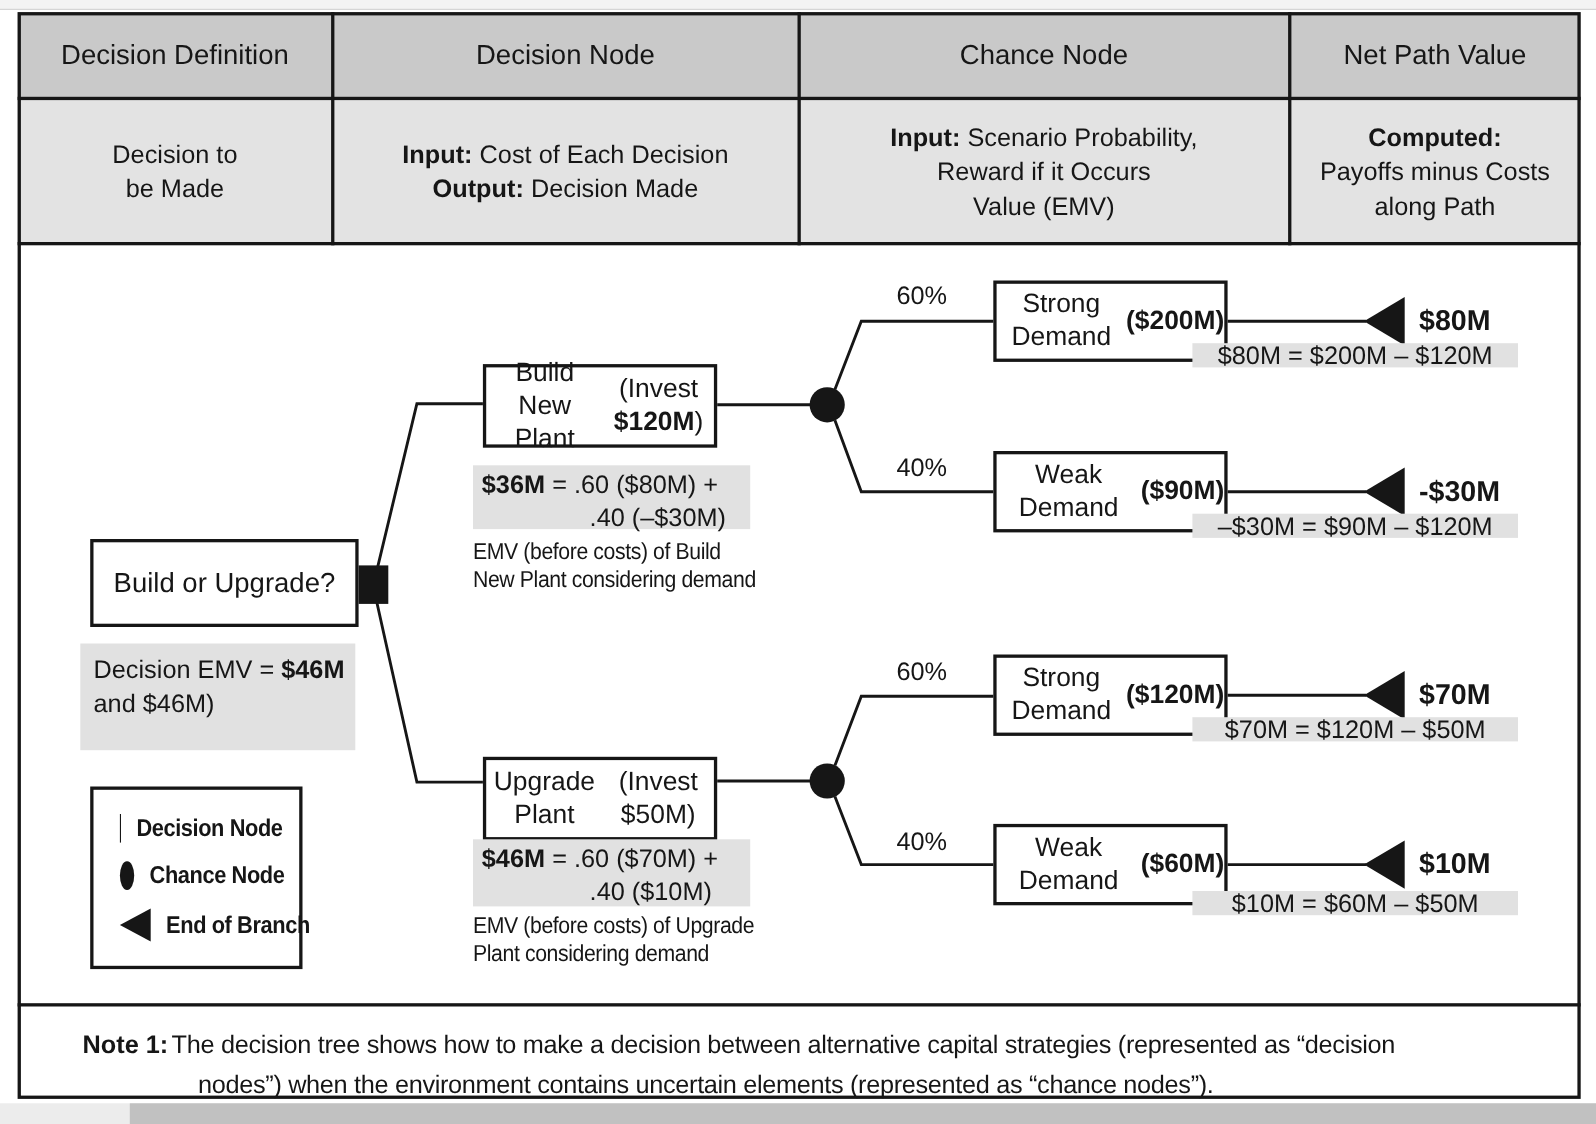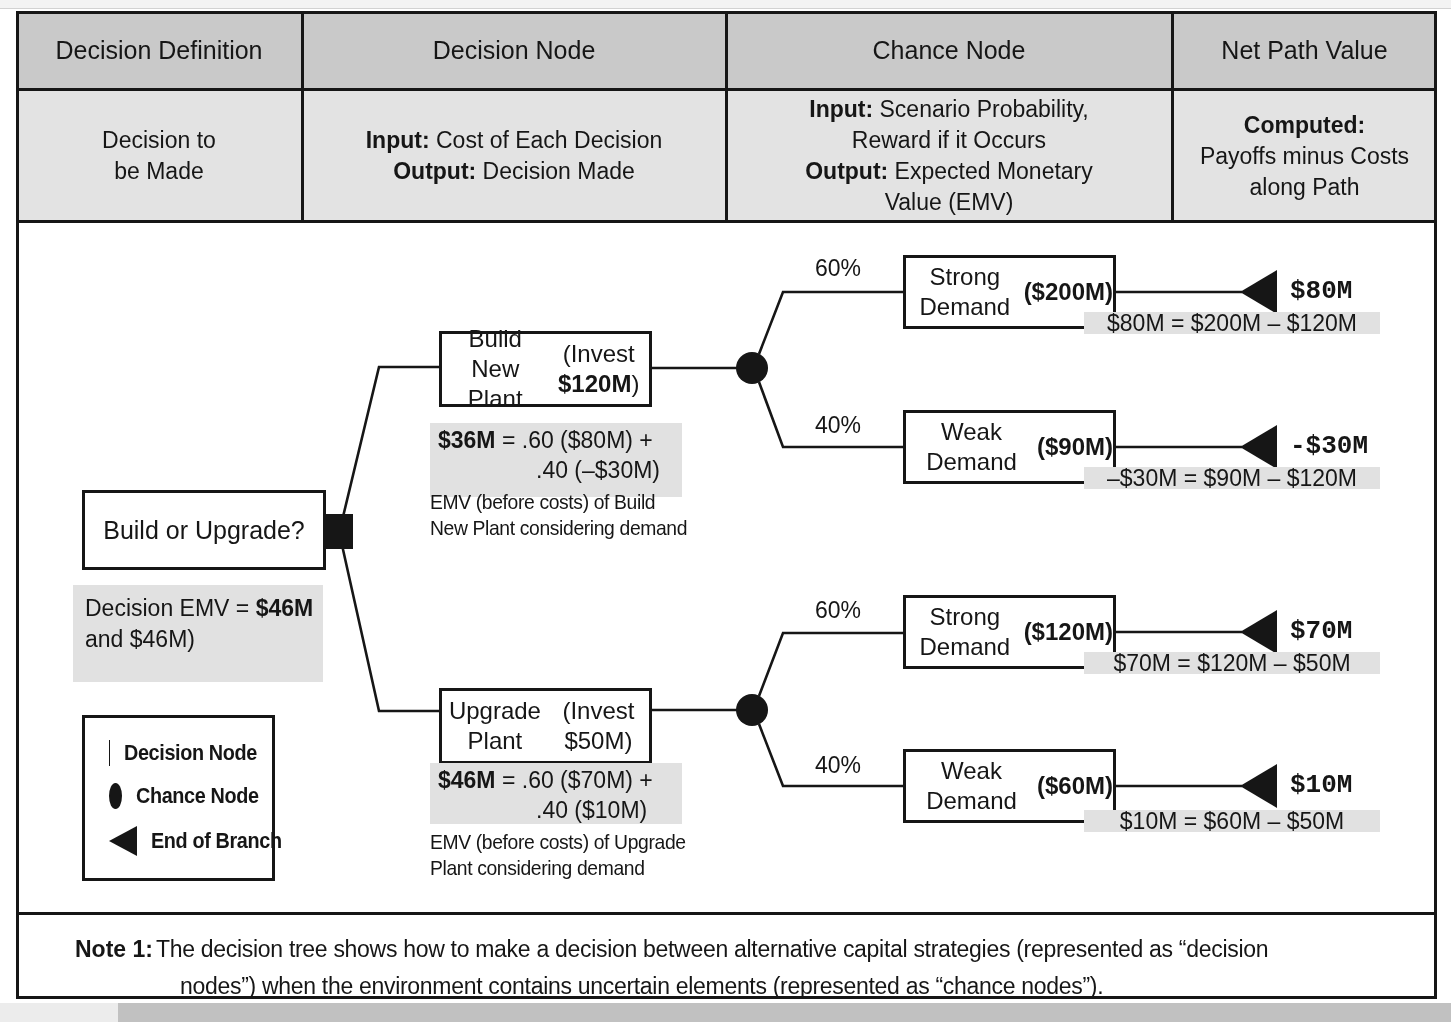--- a/index.html
+++ b/index.html
@@ -20,21 +20,21 @@
   .rule-v{position:absolute;top:11px;width:3px;height:212px;background:var(--ink);}
   .outer{position:absolute;left:16px;top:11px;width:1421px;height:988px;border:3px solid var(--ink);box-sizing:border-box;pointer-events:none;}
   .hcell{position:absolute;top:11px;height:79px;display:flex;align-items:center;justify-content:center;font-size:25px;}
   .dcell{position:absolute;top:91px;height:130px;display:flex;flex-direction:column;align-items:center;justify-content:center;font-size:23px;line-height:31px;text-align:center;}
   
   .node-box{position:absolute;background:#fff;border:3px solid var(--ink);box-sizing:border-box;
     display:flex;flex-direction:row;align-items:center;justify-content:center;text-align:center;
     font-size:24px;line-height:30px;}
   .gray-note{position:absolute;background:var(--highlight);box-sizing:border-box;font-size:23px;line-height:30px;}
   .prob{position:absolute;width:72px;text-align:center;font-size:23px;}
-  .pval{position:absolute;left:1290px;font-size:26px;font-weight:bold;font-family:Liberation Mono, monospace;}
+  .pval{position:absolute;left:1290px;font-size:26px;font-weight:bold;}
   .pform{position:absolute;left:1084px;width:296px;height:22px;background:var(--highlight);
     display:flex;align-items:center;justify-content:center;font-size:23px;}
   .cond{letter-spacing:-0.4px;transform:scaleX(0.92);transform-origin:0 50%;}
   .cap{position:absolute;left:430px;font-size:21px;line-height:26px;font-weight:normal;}
   
   .legend{position:absolute;left:82px;top:715px;width:193px;height:166px;border:3px solid var(--ink);
     box-sizing:border-box;background:#fff;display:flex;flex-direction:column;justify-content:center;gap:17px;padding-left:24px;}
   .lrow{display:flex;align-items:center;gap:14px;}
   .lsq{width:26px;height:26px;background:var(--ink);}
   .lci{width:26px;height:26px;border-radius:50%;background:var(--ink);}
@@ -76,21 +76,20 @@
   <div><span>Decision to</span></div>
   <div><span>be Made</span></div>
 </div>
 <div class="dcell" style="left:302px;width:424px">
   <div><span class="b">Input:</span><span> Cost of Each Decision</span></div>
   <div><span class="b">Output:</span><span> Decision Made</span></div>
 </div>
 <div class="dcell" style="left:726px;width:446px">
   <div><span class="b">Input:</span><span> Scenario Probability,</span></div>
   <div><span>Reward if it Occurs</span></div>
-  <div><span class="b">Output:</span><span> Expected Monetary</span></div>
   <div><span>Value (EMV)</span></div>
 </div>
 <div class="dcell" style="left:1172px;width:265px">
   <div><span class="b">Computed:</span></div>
   <div><span>Payoffs minus Costs</span></div>
   <div><span>along Path</span></div>
 </div>
 
 <svg width="1451" height="1022">
   <line x1="288" y1="531" x2="320" y2="531"></line>
@@ -120,21 +119,21 @@
 </div>
 <div class="gray-note" style="left:73px;top:585px;width:250px;height:97px;padding:8px 0 0 12px;line-height:31px">
   <div><span>Decision EMV = </span><span class="b">$46M</span><span></span></div>
   <div><span>and $46M)</span></div>
 </div>
 
 <div class="node-box" style="left:439px;top:331px;width:213px;height:76px">
   <div>Build New Plant</div>
   <div><span>(Invest </span><span class="b">$120M</span><span>)</span></div>
 </div>
-<div class="gray-note" style="left:430px;top:423px;width:252px;height:74px;padding:2px 0 0 8px">
+<div class="gray-note" style="left:430px;top:423px;width:252px;height:58px;padding:2px 0 0 8px">
   <div><span class="b">$36M</span><span> = .60 ($80M) +</span></div>
   <div style="margin-left:98px">.40 (–$30M)</div>
 </div>
 <div class="cap cond" style="top:489px">
   <div>EMV (before costs) of Build</div>
   <div>New Plant considering demand</div>
 </div>
 
 <div class="node-box" style="left:439px;top:688px;width:213px;height:76px">
   <div>Upgrade Plant</div>

